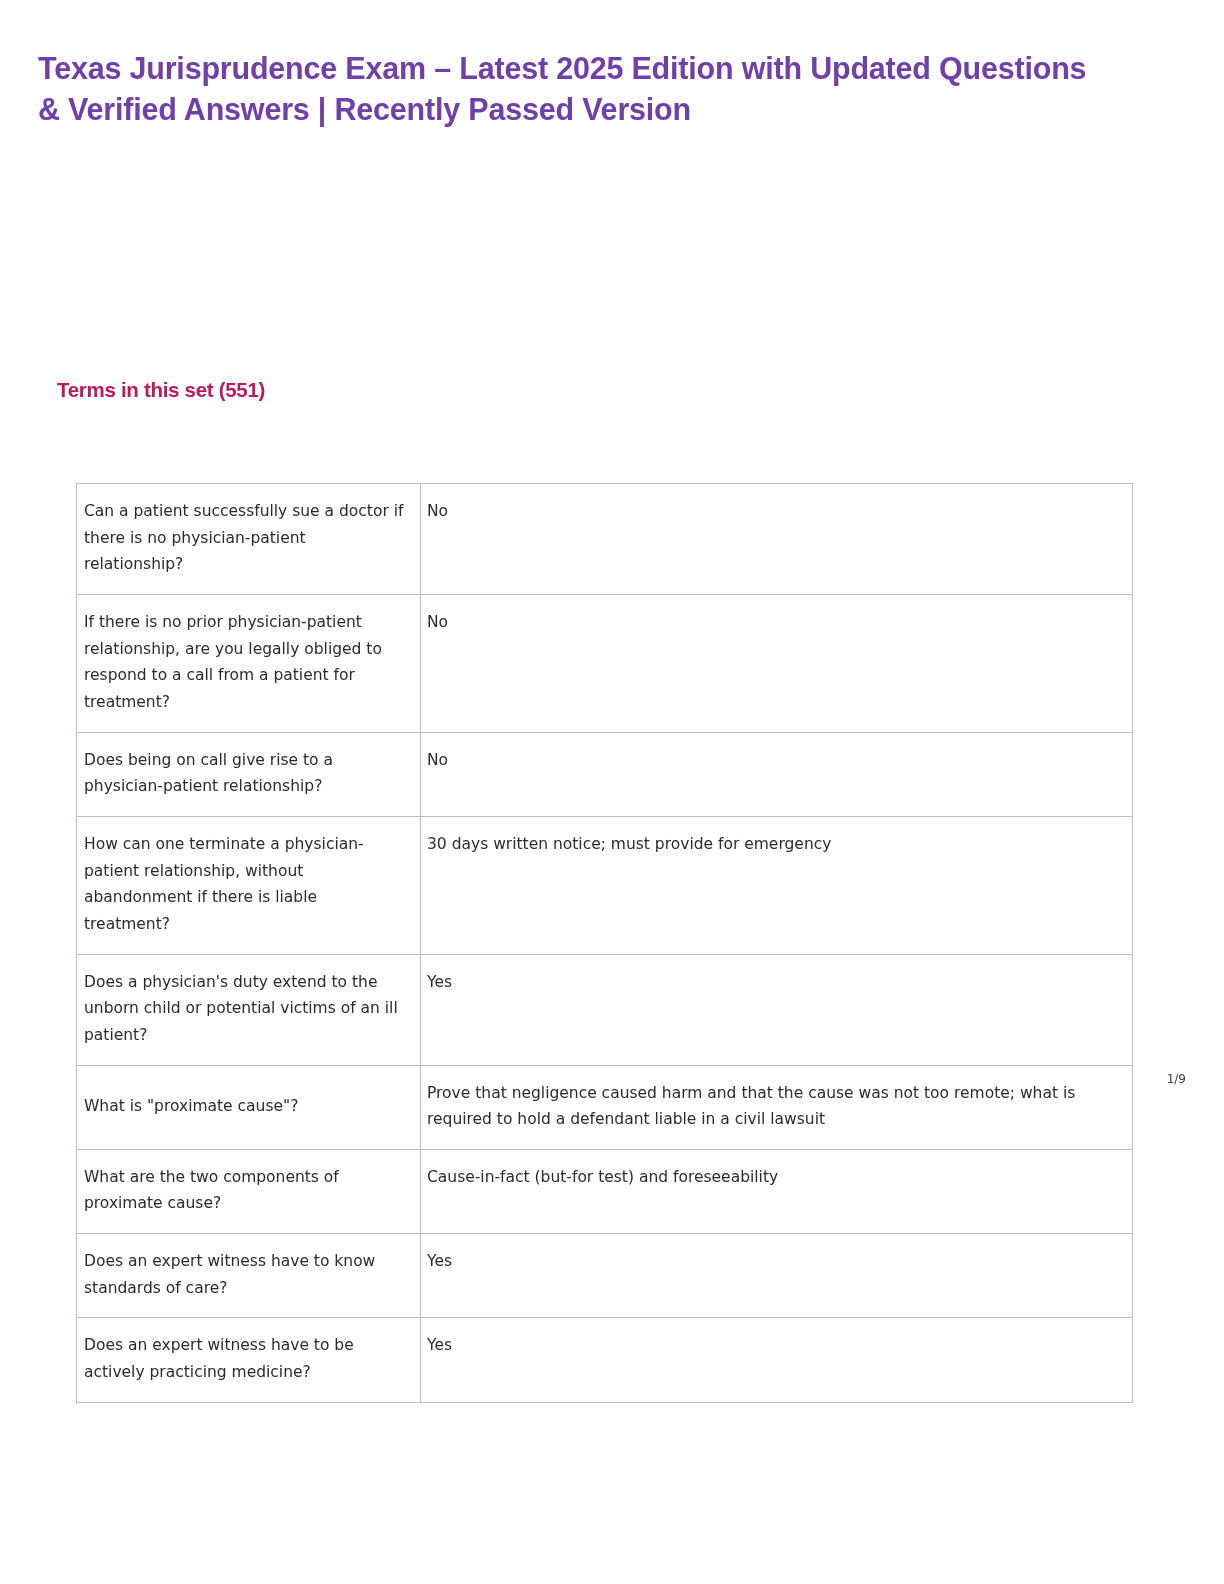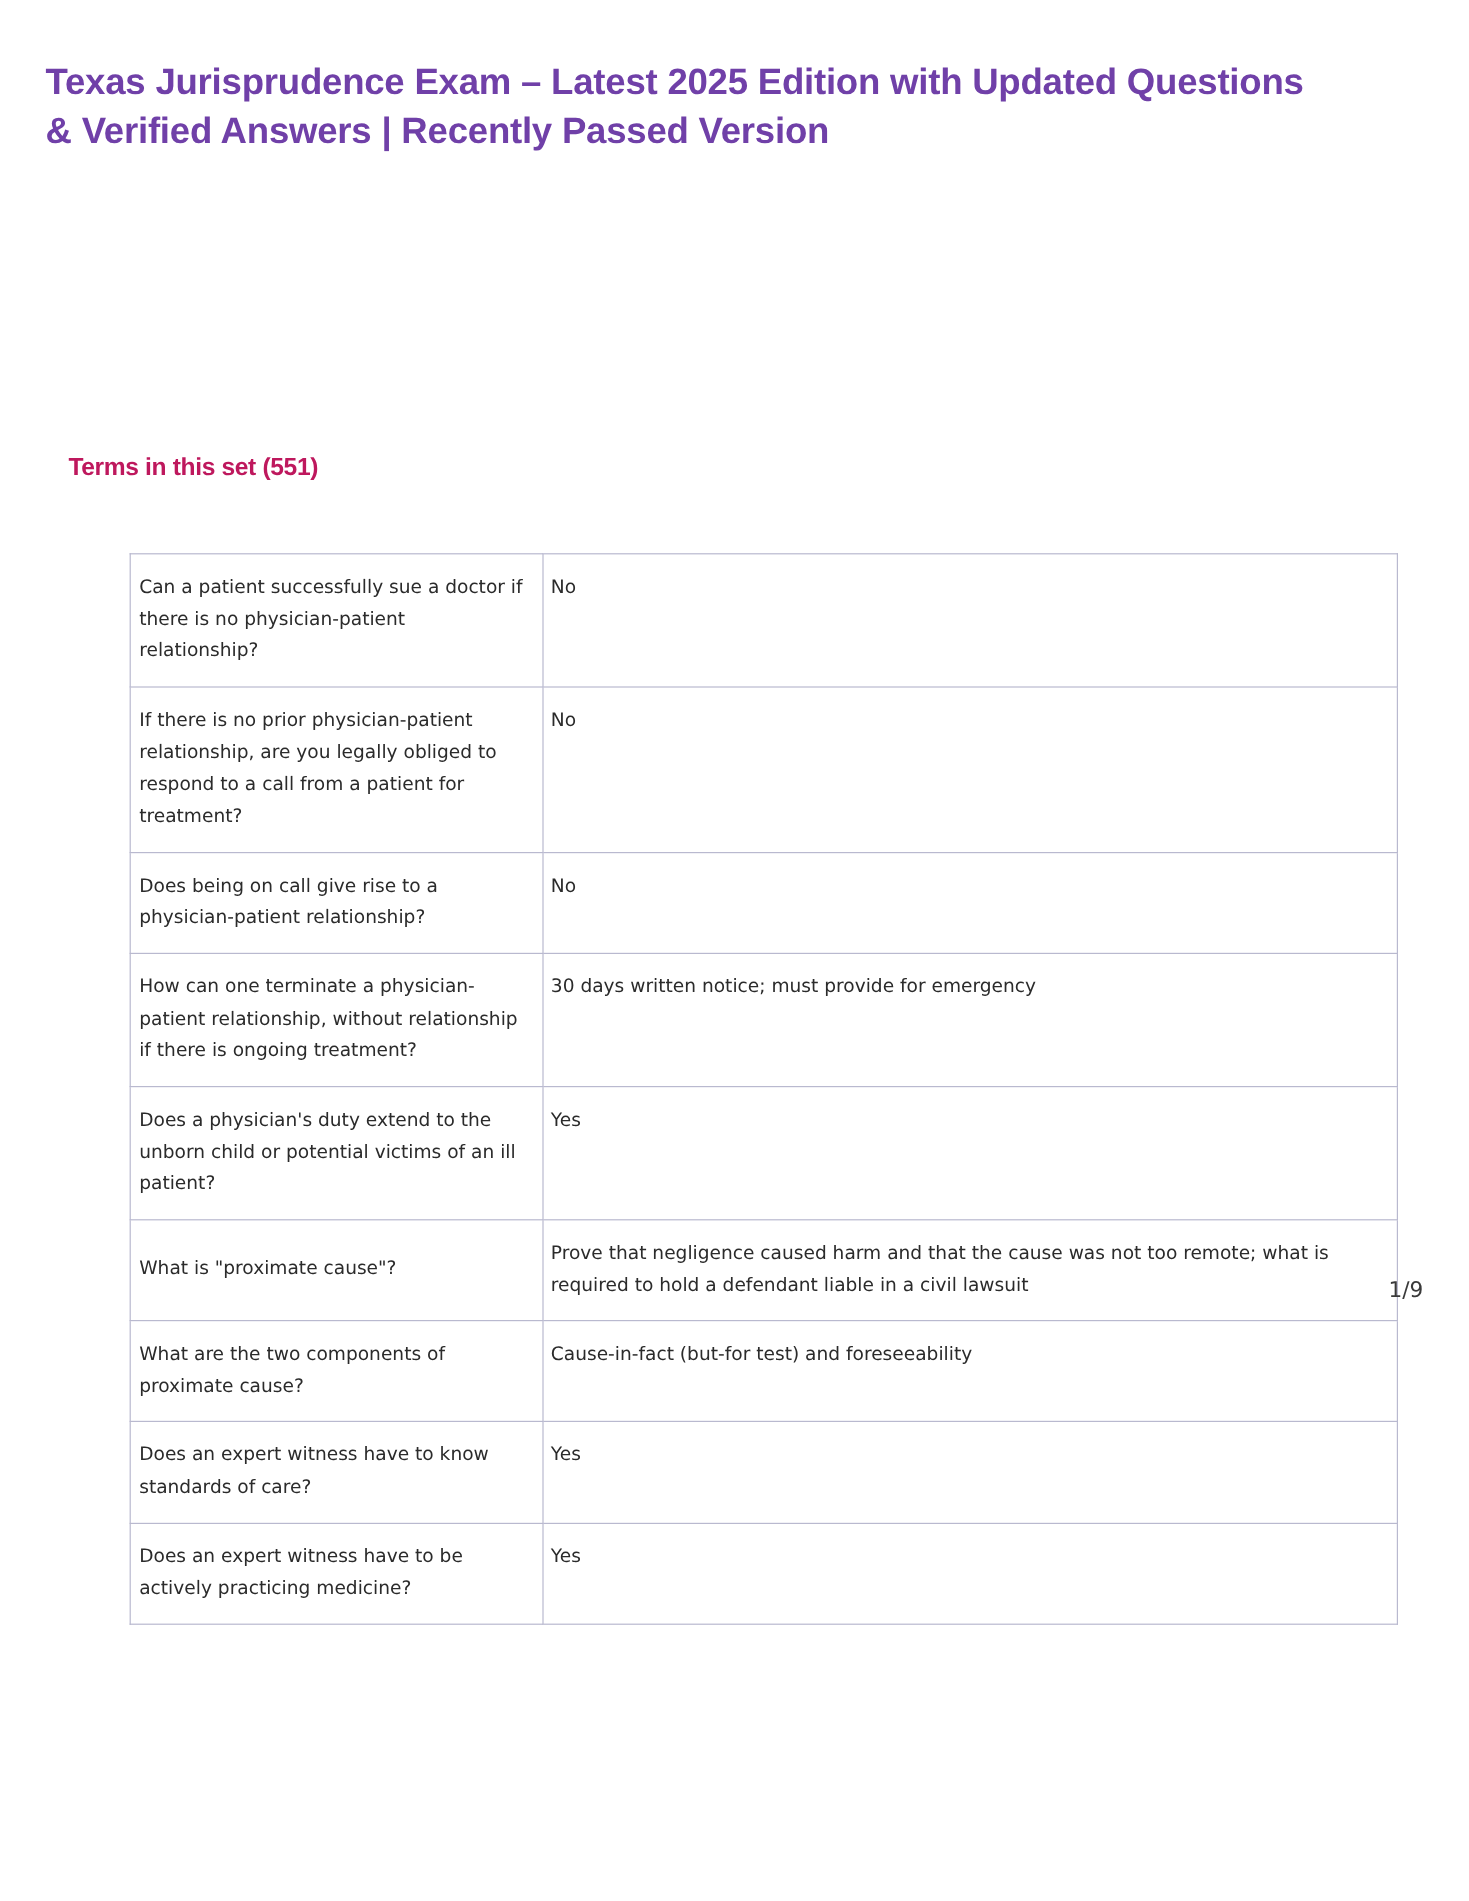--- a/index.html
+++ b/index.html
@@ -37,25 +37,24 @@
     left: 57px;
     top: 378px;
     font-size: 20.5px;
     font-weight: bold;
     color: #be185d;
     letter-spacing: -0.3px;
   }
   .terms-table {
     position: absolute;
     left: 76px;
-    top: 461px;
+    top: 483px;
     width: 1057px;
     border-collapse: collapse;
     table-layout: fixed;
-    margin-left: 32px;
   }
   .terms-table td {
     border: 1px solid #b9b9cf;
     vertical-align: top;
     padding: 14px 10px 16px 6px;
     font-size: 15.5px;
     line-height: 1.72;
     color: #2b2b2b;
     font-family: "DejaVu Sans", sans-serif;
   }
@@ -67,21 +66,21 @@
   .terms-table td.def {
     padding-right: 24px;
   }
   .terms-table tr.vcenter td.term {
     vertical-align: middle;
   }
   .page-number {
     position: absolute;
     right: 38px;
     bottom: 42px;
-    font-size: 18px;
+    font-size: 12px;
     color: #3a3a3a;
     font-family: "DejaVu Sans", sans-serif;
   }
 </style>
 </head>
 <body>
 
 <div class="page">
 
   <div class="doc-title">Texas Jurisprudence Exam – Latest 2025 Edition with Updated Questions &amp; Verified Answers | Recently Passed Version</div>
@@ -96,21 +95,21 @@
         </tr>
         <tr>
           <td class="term">If there is no prior physician-patient relationship, are you legally obliged to respond to a call from a patient for treatment?</td>
           <td class="def">No</td>
         </tr>
         <tr>
           <td class="term">Does being on call give rise to a physician-patient relationship?</td>
           <td class="def">No</td>
         </tr>
         <tr>
-          <td class="term">How can one terminate a physician-patient relationship, without relationship if there is ongoing treatment?</td>
+          <td class="term">How can one terminate a physician-patient relationship, without abandonment if there is liable treatment?</td>
           <td class="def">30 days written notice; must provide for emergency</td>
         </tr>
         <tr>
           <td class="term">Does a physician's duty extend to the unborn child or potential victims of an ill patient?</td>
           <td class="def">Yes</td>
         </tr>
         <tr class="vcenter">
           <td class="term">What is "proximate cause"?</td>
           <td class="def">Prove that negligence caused harm and that the cause was not too remote; what is required to hold a defendant liable in a civil lawsuit</td>
         </tr>

